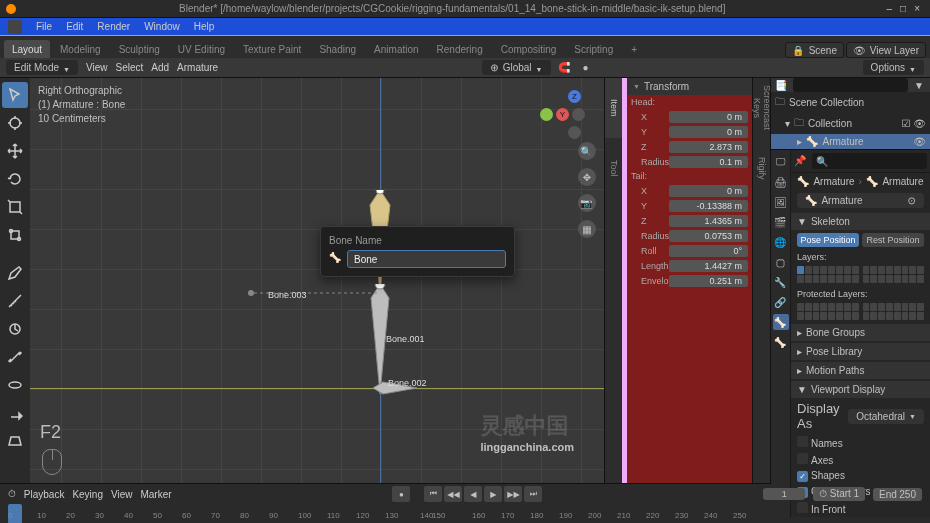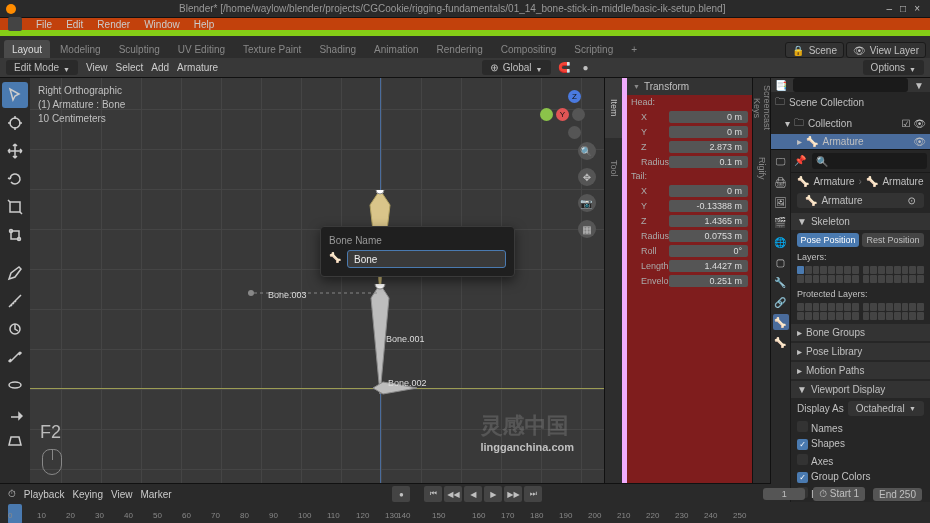--- a/index.html
+++ b/index.html
@@ -1,20 +1,20 @@
 <!DOCTYPE html>
 <html><head>
 <meta charset="utf-8">
 <style>
 *{margin:0;padding:0;box-sizing:border-box;font-family:-apple-system,BlinkMacSystemFont,"Segoe UI",sans-serif;font-size:10px;color:#c0c0c0;user-select:none}
 body{background:#1a1a1a;width:930px;height:523px;overflow:hidden;position:relative}
 .titlebar{background:#2a2a2a;height:18px;display:flex;align-items:center;padding:0 6px;border-bottom:1px solid #111}
 .title-dot{width:10px;height:10px;border-radius:50%;background:#ff8c00;margin-right:6px}
 .title-text{flex:1;text-align:center;font-size:10px;color:#999}
-.menubar{background:#c2410c;height:18px;display:flex;align-items:center;gap:14px;padding:0 8px;border-bottom:6px solid #84cc16}
+.menubar{background:#1d4ed8;height:18px;display:flex;align-items:center;gap:14px;padding:0 8px;border-bottom:1px solid #84cc16}
 .menubar .btn{width:14px;height:14px;background:#444;border-radius:2px}
 .menuitem{font-size:10px;color:#ccc;cursor:pointer}
 .tabbar{background:#2d2d2d;height:22px;display:flex;align-items:flex-end;padding:0 4px;gap:2px}
 .tab{padding:0 8px;height:18px;display:flex;align-items:center;cursor:pointer;color:#888;font-size:10px}
 .tab.active{background:#4a4a4a;border-radius:3px 3px 0 0;color:#ddd}
 .spacer{flex:1}
 .scn-box{background:#333;border:1px solid #1a1a1a;border-radius:3px;height:16px;padding:0 6px;display:flex;align-items:center;gap:4px;font-size:10px}
 .toolbar{background:#383838;height:20px;display:flex;align-items:center;padding:0 6px;gap:8px;border-bottom:1px solid #111}
 .btn{background:#444;border-radius:2px;padding:1px 4px;cursor:pointer;font-size:10px}
 .dd{background:#2a2a2a;border-radius:3px;padding:2px 8px;display:flex;align-items:flex-end;gap:4px;cursor:pointer;font-size:10px}
@@ -482,29 +482,29 @@
               <div class="layer-cell"></div>
               <div class="layer-cell"></div>
               <div class="layer-cell"></div>
             </div>
         </div>
         <div class="sec-hdr">▸ <span>Bone Groups</span></div>
         <div class="sec-hdr">▸ <span>Pose Library</span></div>
         <div class="sec-hdr">▸ <span>Motion Paths</span></div>
         <div class="sec-hdr">▼ <span>Viewport Display</span></div>
         <div style="display:flex;padding:3px 6px;gap:4px;align-items:center">
-          <span style="font-size:10px">Display As</span>
+          <span style="font-size:13px">Display As</span>
           <div class="arm-pill" style="flex:1">
               <span>Octahedral</span>
               <span style="margin-left:auto;font-size:7px">▼</span>
             </div>
         </div>
         <div style="padding:2px 6px;font-size:9px"><span class="chk off"></span><span>Names</span></div>
+        <div style="padding:2px 6px;font-size:9px"><span class="chk off"></span><span>Axes</span></div>
         <div style="padding:2px 6px;font-size:9px"><span class="chk">✓</span><span>Shapes</span></div>
-        <div style="padding:2px 6px;font-size:9px"><span class="chk off"></span><span>Axes</span></div>
         <div style="padding:2px 6px;font-size:9px"><span class="chk">✓</span><span>Group Colors</span></div>
         <div style="padding:2px 6px;font-size:9px"><span class="chk off"></span><span>In Front</span></div>
       </div>
     </div>
   </div>
 </div>
 
 <div class="timeline">
   <div class="tl-top">
     <div>⏱</div>
@@ -535,21 +535,21 @@
       <div class="tick" style="left: 124px;">40</div>
       <div class="tick" style="left: 153px;">50</div>
       <div class="tick" style="left: 182px;">60</div>
       <div class="tick" style="left: 211px;">70</div>
       <div class="tick" style="left: 240px;">80</div>
       <div class="tick" style="left: 269px;">90</div>
       <div class="tick" style="left: 298px;">100</div>
       <div class="tick" style="left: 327px;">110</div>
       <div class="tick" style="left: 356px;">120</div>
       <div class="tick" style="left: 385px;">130</div>
-      <div class="tick" style="left: 397px; margin-top: 8px;">140</div>
+      <div class="tick" style="left: 420px; margin-top: 8px;">140</div>
       <div class="tick" style="left: 432px;">150</div>
       <div class="tick" style="left: 472px;">160</div>
       <div class="tick" style="left: 501px;">170</div>
       <div class="tick" style="left: 530px;">180</div>
       <div class="tick" style="left: 559px;">190</div>
       <div class="tick" style="left: 588px;">200</div>
       <div class="tick" style="left: 617px;">210</div>
       <div class="tick" style="left: 646px;">220</div>
       <div class="tick" style="left: 675px;">230</div>
       <div class="tick" style="left: 704px;">240</div>

